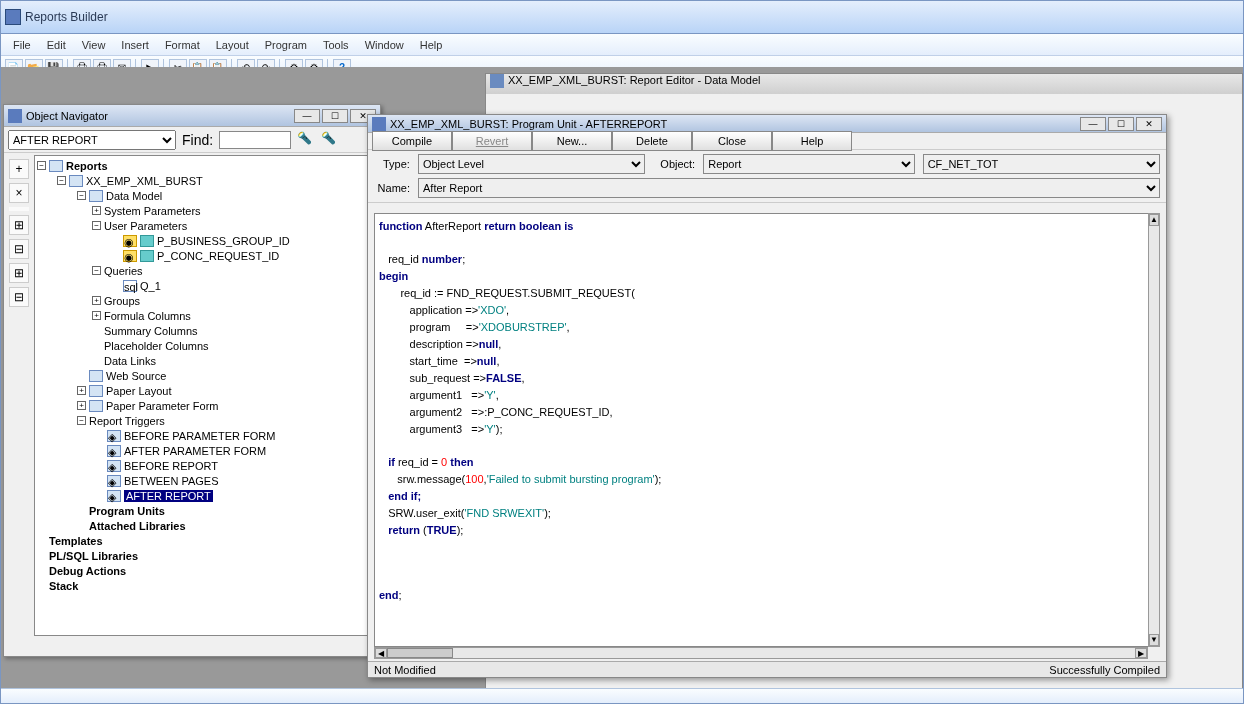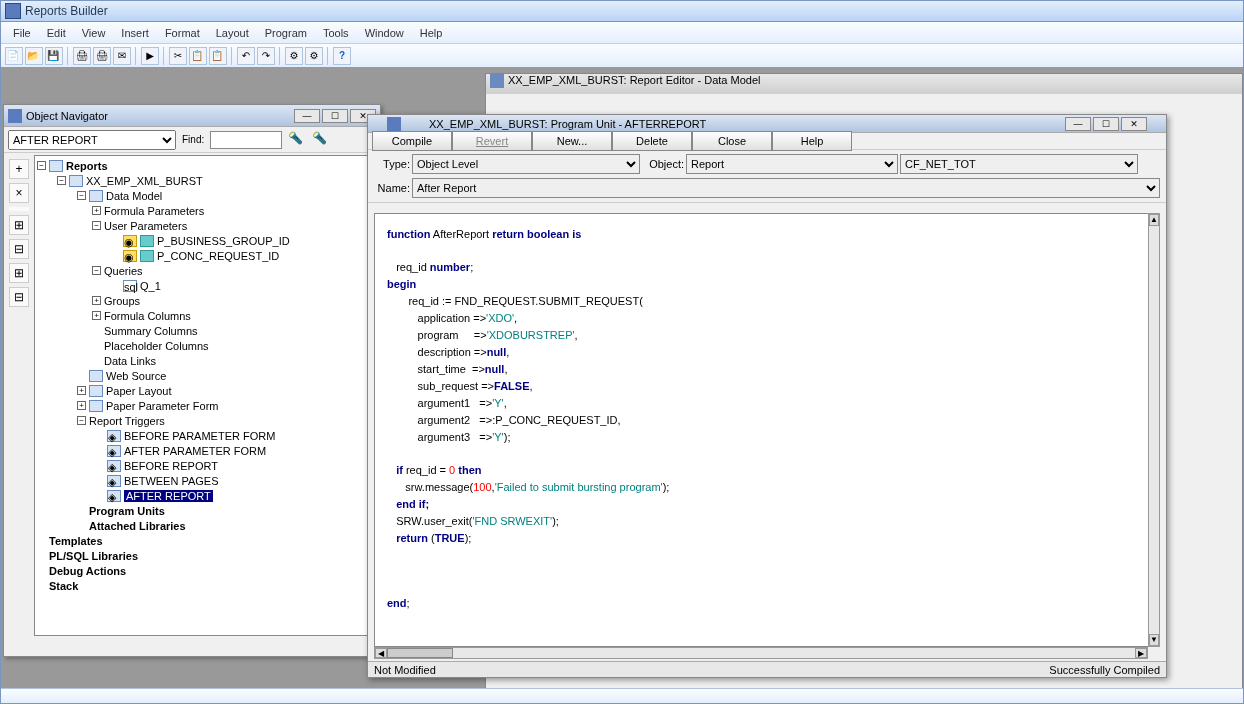--- a/index.html
+++ b/index.html
@@ -1,20 +1,20 @@
 <!DOCTYPE html>
 <html><head>
 <meta charset="utf-8">
 <style>
 * { box-sizing: border-box; margin: 0; padding: 0; font-family: Tahoma, sans-serif; font-size: 11px; }
 body { background: #a9a9a9; width: 1244px; height: 704px; overflow: hidden; position: relative; }
 
 
 .app-window { position: absolute; left: 0; top: 0; width: 1244px; height: 704px; background: #fff; border: 1px solid #7a96c2; }
-.app-title { height: 20px; background: linear-gradient(#e4eefc,#b9d4f7); display: flex; align-items: center; padding: 10px 4px; border-bottom: 1px solid #7a96c2; text-align: right; }
+.app-title { height: 20px; background: linear-gradient(#e4eefc,#b9d4f7); display: flex; align-items: center; padding: 16px 4px; border-bottom: 1px solid #7a96c2; text-align: right; }
 .app-title .icon { width: 16px; height: 16px; background: #5a7bbd; margin-right: 4px; border: 1px solid #2a4a7a; }
 .app-title span { font-size: 12px; color: #2a3a55; }
 
 .menubar { height: 22px; background: linear-gradient(#fafdff,#e4eefc); display: flex; align-items: center; padding: 0 4px; border-bottom: 1px solid #c0d0e8; }
 .menubar .mi { padding: 2px 8px; cursor: default; color: #333; }
 
 .toolbar { height: 24px; background: linear-gradient(#fafdff,#e4eefc); display: flex; align-items: center; padding: 0 4px; gap: 2px; border-bottom: 1px solid #c0d0e8; }
 .tb-ic { width: 18px; height: 18px; border: 1px solid #b0c4de; background: #f0f4fa; display: flex; align-items: center; justify-content: center; font-size: 10px; cursor: pointer; }
 .tb-sep { width: 2px; height: 18px; border-left: 1px solid #b0c4de; margin: 0 2px; }
 
@@ -27,55 +27,55 @@
 
 
 .nav-window { position: absolute; left: 2px; top: 37px; width: 378px; height: 553px; background: #f0f0f0; border: 1px solid #888; box-shadow: 2px 2px 4px rgba(0,0,0,0.3); }
 .nav-title { height: 22px; background: linear-gradient(#dde6f4,#b0c4e0); display: flex; align-items: center; padding: 0 4px; border-bottom: 1px solid #aaa; }
 .nav-title .ic { width: 14px; height: 14px; background: #5a7bbd; margin-right: 4px; }
 .nav-title .btns { margin-left: auto; display: flex; gap: 2px; }
 .winbtn { width: 26px; height: 14px; border: 1px solid #888; background: #e8e8e8; font-size: 9px; text-align: center; line-height: 12px; cursor: pointer; }
 
 .nav-toolbar { height: 26px; background: #f0f0f0; display: flex; align-items: center; padding: 2px 4px; gap: 6px; border-bottom: 1px solid #ccc; }
 .nav-toolbar select { width: 168px; height: 20px; font-size: 11px; }
-.nav-toolbar .find-lbl { font-size: 10px; }
+.nav-toolbar .find-lbl { font-size: 14px; }
 .nav-toolbar input { width: 72px; height: 18px; border: 1px solid #888; }
 .nav-icon { width: 18px; height: 18px; font-size: 12px; cursor: pointer; }
 
 .side-tools { position: absolute; left: 2px; top: 50px; width: 26px; height: 300px; background: #f0f0f0; }
 .side-tools .st { width: 20px; height: 20px; margin: 4px auto; border: 1px solid #ccc; background: #fafafa; font-size: 12px; text-align: center; line-height: 18px; cursor: pointer; }
 
 .tree { position: absolute; left: 30px; top: 50px; right: 4px; bottom: 20px; background: #fff; border: 1px solid #888; overflow: auto; padding: 2px; }
 .tree-row { display: flex; align-items: center; height: 15px; white-space: nowrap; cursor: default; }
 .tree-row .pad { display: inline-block; }
 .exp { width: 9px; height: 9px; border: 1px solid #666; background: #fff; font-size: 8px; line-height: 7px; text-align: center; margin-right: 3px; cursor: pointer; }
 .ticon { width: 14px; height: 12px; margin-right: 3px; display: inline-block; background: #d4e4f4; border: 1px solid #6a8abf; }
 .ticon.yellow { background: #ffe066; border-color: #cc9900; }
 .ticon.teal { background: #66cccc; border-color: #339999; }
 .tlabel { font-size: 11px; }
 .bold { font-weight: bold; }
 .sel { background: #000080; color: #fff; padding: 0 2px; }
 
 
 .pu-window { position: absolute; left: 366px; top: 47px; width: 800px; height: 564px; background: #f0f0f0; border: 1px solid #888; box-shadow: 2px 2px 6px rgba(0,0,0,0.4); }
-.pu-title { height: 18px; background: linear-gradient(#dde6f4,#b0c4e0); display: flex; align-items: center; padding: 0 19px; border-bottom: 1px solid #aaa; gap: 24px; }
+.pu-title { height: 18px; background: linear-gradient(#dde6f4,#b0c4e0); display: flex; align-items: center; padding: 0 4px; border-bottom: 1px solid #aaa; }
 .pu-title .ic { width: 14px; height: 14px; background: #5a7bbd; margin-right: 4px; }
 .pu-title .btns { margin-left: auto; display: flex; gap: 2px; }
 
 .pu-btnrow { height: 17px; background: #f0f0f0; display: flex; align-items: center; padding: 2px 4px; gap: 0; border-bottom: 1px solid #ccc; }
 .pu-btn { width: 80px; height: 20px; border: 1px solid #888; background: linear-gradient(#fff,#e0e0e0); text-align: center; line-height: 18px; cursor: pointer; font-size: 11px; }
 .pu-btn.dis { color: #888; text-decoration: underline; }
 
 .pu-fields { background: #f0f0f0; padding: 2px 6px; border-bottom: 1px solid #ccc; }
-.pu-field-row { display: flex; align-items: center; height: 24px; gap: 2px; }
+.pu-field-row { display: flex; align-items: center; height: 24px; gap: 8px; }
 .pu-field-row .lbl { width: 36px; text-align: right; font-size: 11px; }
 .pu-field-row select, .pu-field-row input { height: 20px; font-size: 11px; border: 1px solid #888; }
 
 .code-area { position: absolute; left: 6px; top: 98px; right: 6px; bottom: 30px; background: #fff; border: 1px solid #888; overflow: auto; }
-.code { font-family: "Courier New", monospace; font-size: 13px; white-space: pre; padding: 12px; line-height: 16px; }
+.code { font-family: "Courier New", monospace; font-size: 13px; white-space: pre; padding: 4px; line-height: 16px; }
 .kw { color: #000080; font-weight: bold; }
 .str { color: #008080; }
 .num { color: #ff0000; }
 
 .hscroll { position: absolute; left: 6px; right: 18px; bottom: 18px; height: 12px; background: #e8e8e8; border: 1px solid #999; display: flex; }
 .hscroll .arrow { width: 12px; background: #ddd; border: 1px solid #999; font-size: 8px; text-align: center; }
 .hscroll .thumb { width: 66px; background: #ccc; border: 1px solid #888; margin-left: 0; }
 .vscroll { position: absolute; right: 6px; top: 98px; bottom: 30px; width: 12px; background: #e8e8e8; border: 1px solid #999; }
 .vscroll .arrow { height: 12px; background: #ddd; border: 1px solid #999; font-size: 8px; text-align: center; }
 
@@ -179,21 +179,21 @@
           </div>
         <div class="tree-row">
             <span class="pad" style="width:40px;"></span>
             <span class="exp">−</span>
             <span class="ticon"></span>
             <span class="tlabel">Data Model</span>
           </div>
         <div class="tree-row">
             <span class="pad" style="width:55px;"></span>
             <span class="exp">+</span>
-            <span class="tlabel">Formula Parameters</span>
+            <span class="tlabel">System Parameters</span>
           </div>
         <div class="tree-row">
             <span class="pad" style="width:55px;"></span>
             <span class="exp">−</span>
             <span class="tlabel">User Parameters</span>
           </div>
         <div class="tree-row">
             <span class="pad" style="width:86px;"></span>
             <span class="ticon yellow">◉</span>
             <span class="ticon teal"></span>

